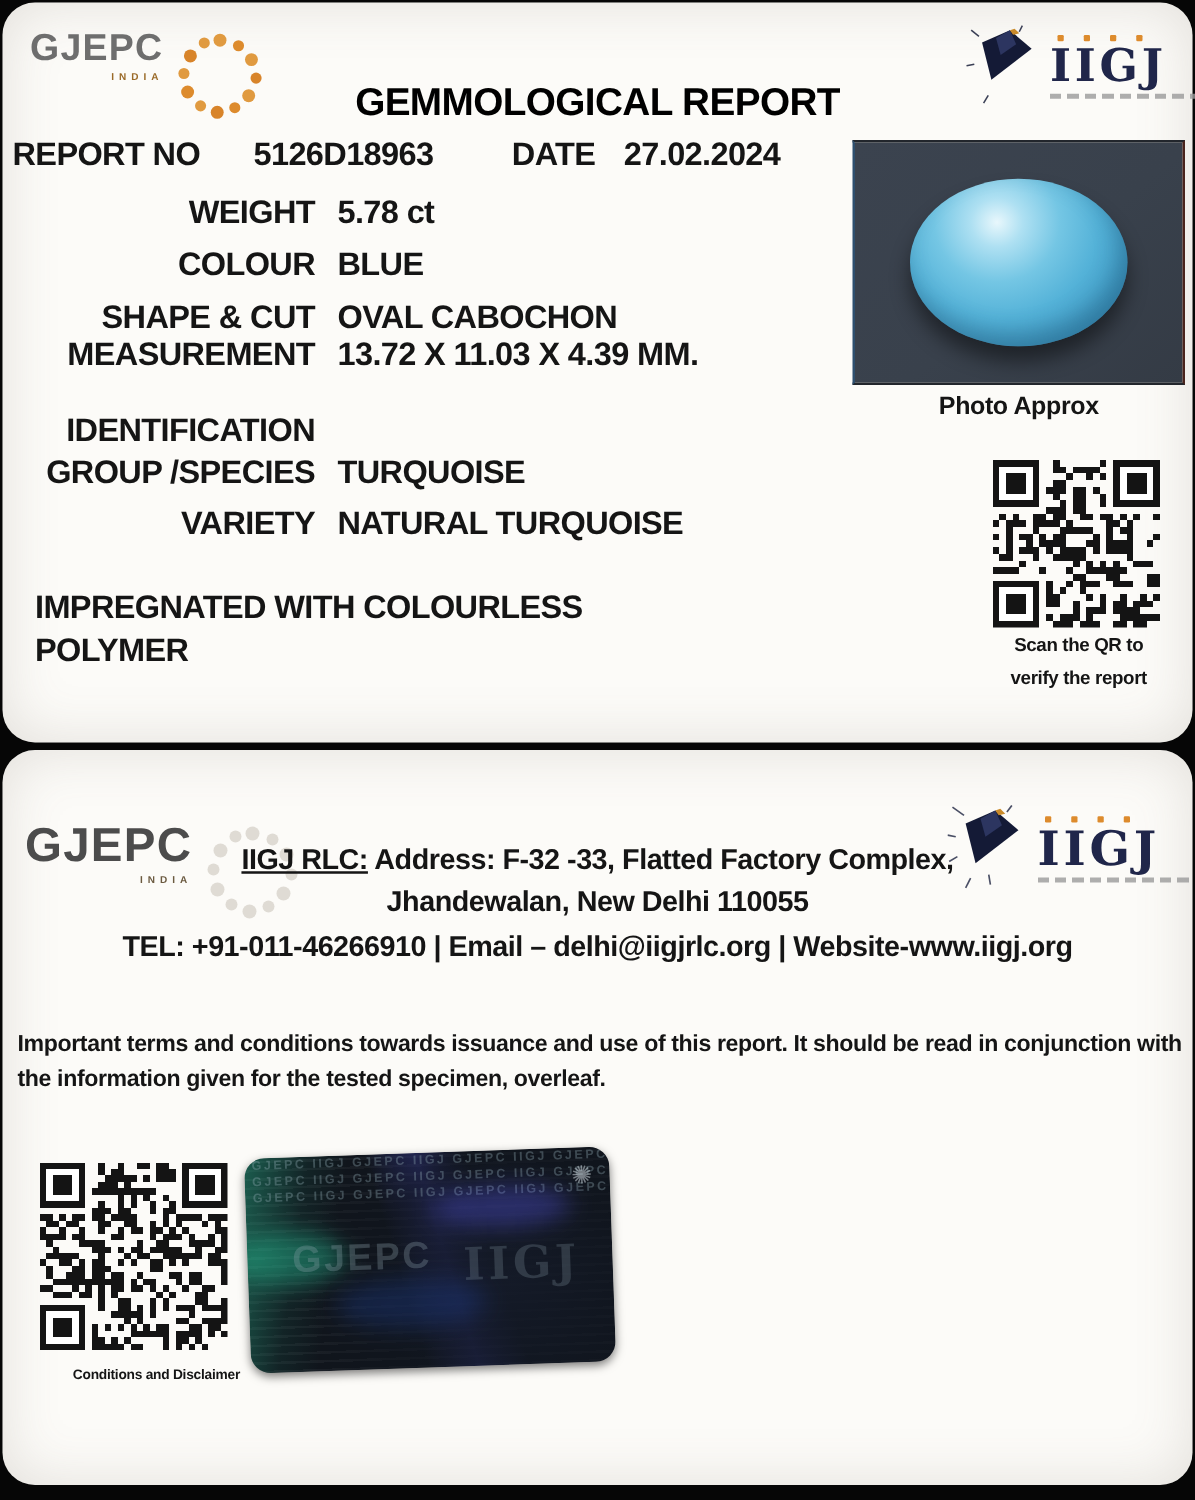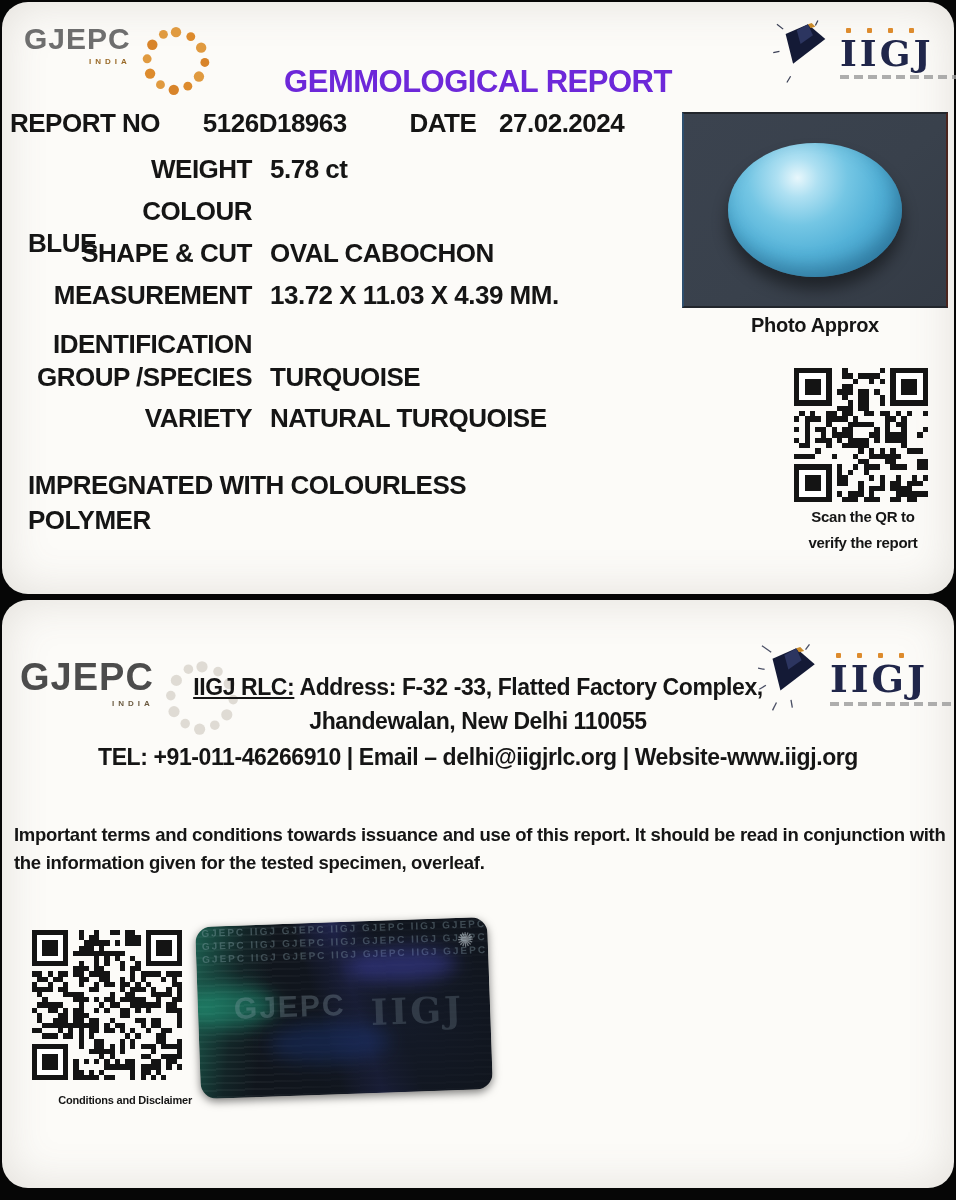--- a/index.html
+++ b/index.html
@@ -18,21 +18,21 @@
   .gjepc svg{margin-left:8px;}
   .iigj{position:absolute;display:flex;align-items:center;}
   .iigj .txtcol{display:flex;flex-direction:column;margin-left:6px;}
   .iigj .dots{display:flex;gap:16px;margin:0 0 2px 6px;}
   .iigj .dots i{width:5px;height:5px;background:#dd8b2d;border-radius:1px;}
   .iigj .word{font-family:"DejaVu Serif",serif;font-weight:700;color:#20264a;letter-spacing:3px;line-height:1;}
   .iigj .tagline{height:4px;margin-top:4px;background:repeating-linear-gradient(90deg,#9a9a9a 0 9px,transparent 9px 14px);opacity:.8;}
 
   
   .title{position:absolute;left:0;right:0;top:62px;text-align:center;
-         font-size:31px;font-weight:800;letter-spacing:-.5px;color:#6d28d9;}
+         font-size:31px;font-weight:800;letter-spacing:-.5px;color:#000000;}
   .reportrow{position:absolute;left:8px;top:106px;font-size:26px;letter-spacing:-.5px;white-space:nowrap;}
   .reportrow .rl{font-weight:700;}
   .reportrow .rn{font-weight:800;margin-left:36px;}
   .reportrow .dl{font-weight:700;margin-left:56px;}
   .reportrow .dv{font-weight:700;margin-left:16px;}
 
   .frow{position:absolute;display:flex;letter-spacing:-.5px;}
   .lbl{width:242px;text-align:right;font-weight:700;font-size:26px;line-height:32px;}
   .val{margin-left:18px;font-weight:600;font-size:26px;line-height:32px;}
   .val.strong{font-weight:800;}
@@ -148,29 +148,29 @@
       <span class="rl">REPORT NO</span>
       <span class="rn">5126D18963</span>
       <span class="dl">DATE</span>
       <span class="dv">27.02.2024</span>
     </div>
 
     <div class="frow" style="left:8px;top:151px;">
       <div class="lbl">WEIGHT</div>
       <div class="val">5.78 ct</div>
     </div>
-    <div class="frow" style="left:8px;top:193px;flex-direction:column;">
+    <div class="frow" style="left:8px;top:193px;">
       <div class="lbl">COLOUR</div>
       <div class="val">BLUE</div>
     </div>
     <div class="frow" style="left:8px;top:235px;">
       <div class="lbl">SHAPE &amp; CUT</div>
       <div class="val">OVAL CABOCHON</div>
     </div>
-    <div class="frow" style="left:8px;top:277px;">
+    <div class="frow" style="left:8px;top:265px;">
       <div class="lbl">MEASUREMENT</div>
       <div class="val">13.72 X 11.03 X 4.39 MM.</div>
     </div>
     <div class="frow" style="left:8px;top:326px;">
       <div class="lbl">IDENTIFICATION</div>
     </div>
     <div class="frow" style="left:8px;top:359px;">
       <div class="lbl">GROUP /SPECIES</div>
       <div class="val strong">TURQUOISE</div>
     </div>

